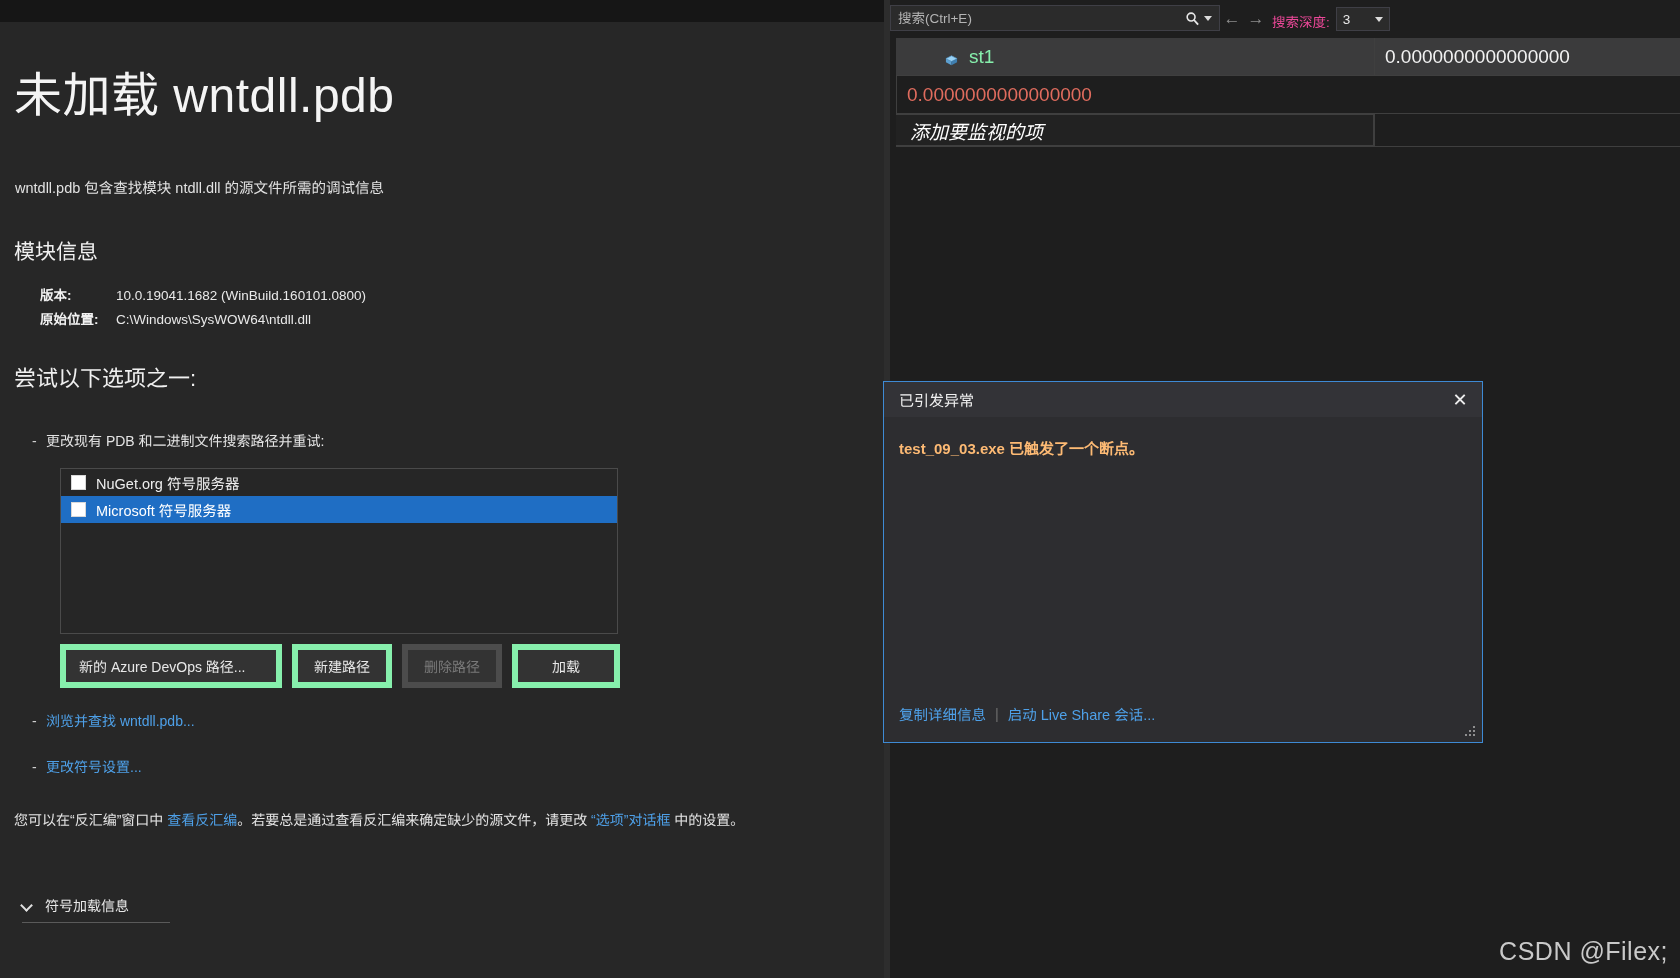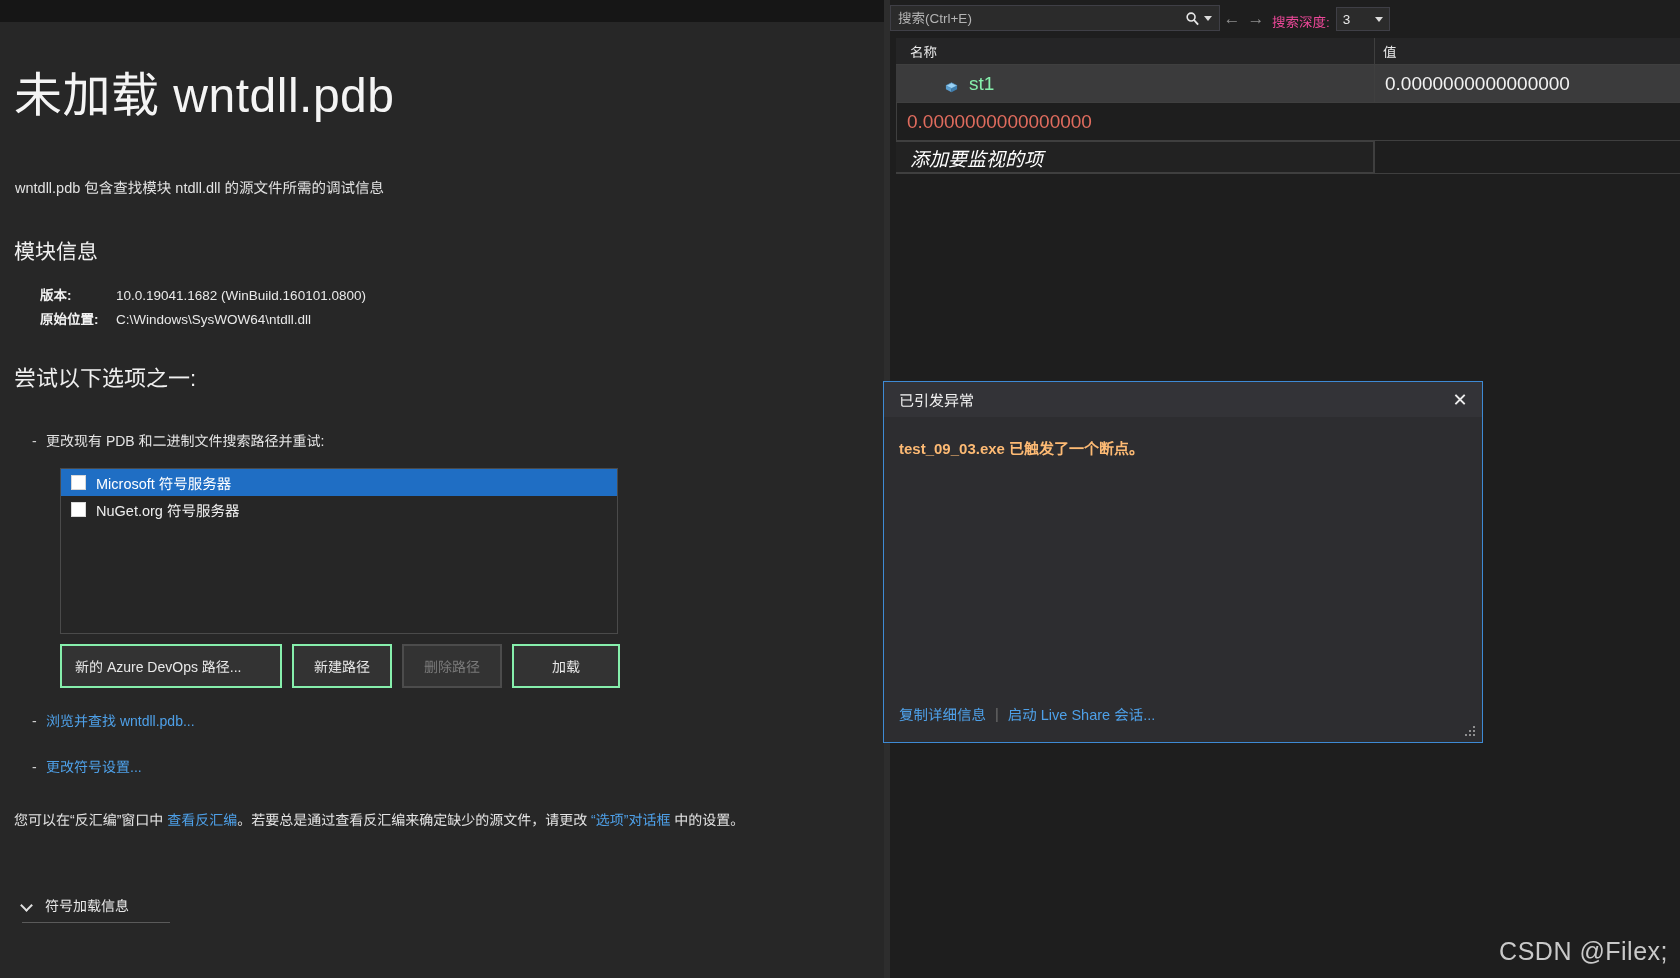--- a/index.html
+++ b/index.html
@@ -149,21 +149,21 @@
     position: absolute;
     left: 60px; top: 604px;
     display: flex;
     gap: 10px;
   }
   .btn {
     height: 44px;
     min-width: 100px;
     padding: 16px 13px;
     background: #333333;
-    border: 2px solid #86efac;
+    border: 6px solid #86efac;
     color: #e8e8e8;
     font-size: 14px;
     font-family: inherit;
     display: flex;
     align-items: center;
     justify-content: center;
     box-sizing: border-box;
     white-space: nowrap;
     cursor: pointer;
   }
@@ -467,27 +467,27 @@
         <span class="k">原始位置:</span><span class="v">C:\Windows\SysWOW64\ntdll.dll</span>
       </div>
 
       <div class="section-h section-options">尝试以下选项之一:</div>
 
       <div class="bullet-row bullet-paths">
         <span class="dash">-</span><span>更改现有 PDB 和二进制文件搜索路径并重试:</span>
       </div>
 
       <div class="listbox">
+        <div class="lb-item">
+          <span class="lb-check"></span>
+          <span>NuGet.org 符号服务器</span>
+        </div>
         <div class="lb-item sel">
           <span class="lb-check"></span>
           <span>Microsoft 符号服务器</span>
-        </div>
-        <div class="lb-item">
-          <span class="lb-check"></span>
-          <span>NuGet.org 符号服务器</span>
         </div>
       </div>
 
       <div class="btnrow">
         <div class="btn wide">新的 Azure DevOps 路径...</div>
         <div class="btn">新建路径</div>
         <div class="btn disabled">删除路径</div>
         <div class="btn load">加载</div>
       </div>
 
@@ -529,24 +529,20 @@
         <span class="nav-arrow">←</span>
         <span class="nav-arrow">→</span>
         <span class="depth-label">搜索深度:</span>
         <span class="depth-combo">
           <span>3</span>
           <span class="caret-sm"></span>
         </span>
       </div>
 
       <div class="grid">
-        <div class="grid-head">
-          <div class="c-name">名称</div>
-          <div class="c-val">值</div>
-        </div>
 
         <div class="grid-row sel">
           <div class="c-name">
             <span class="field-icon">
               <svg width="15" height="13" viewBox="0 0 16 14" aria-hidden="true">
                 <path d="M2 5 L8 2 L14 5 L8 8 Z" fill="#9ad2f5" stroke="#5c9fd0" stroke-width=".8"></path>
                 <path d="M2 5 L2 9 L8 12 L8 8 Z" fill="#5c9fd0"></path>
                 <path d="M14 5 L14 9 L8 12 L8 8 Z" fill="#3f7fb0"></path>
               </svg>
             </span>

